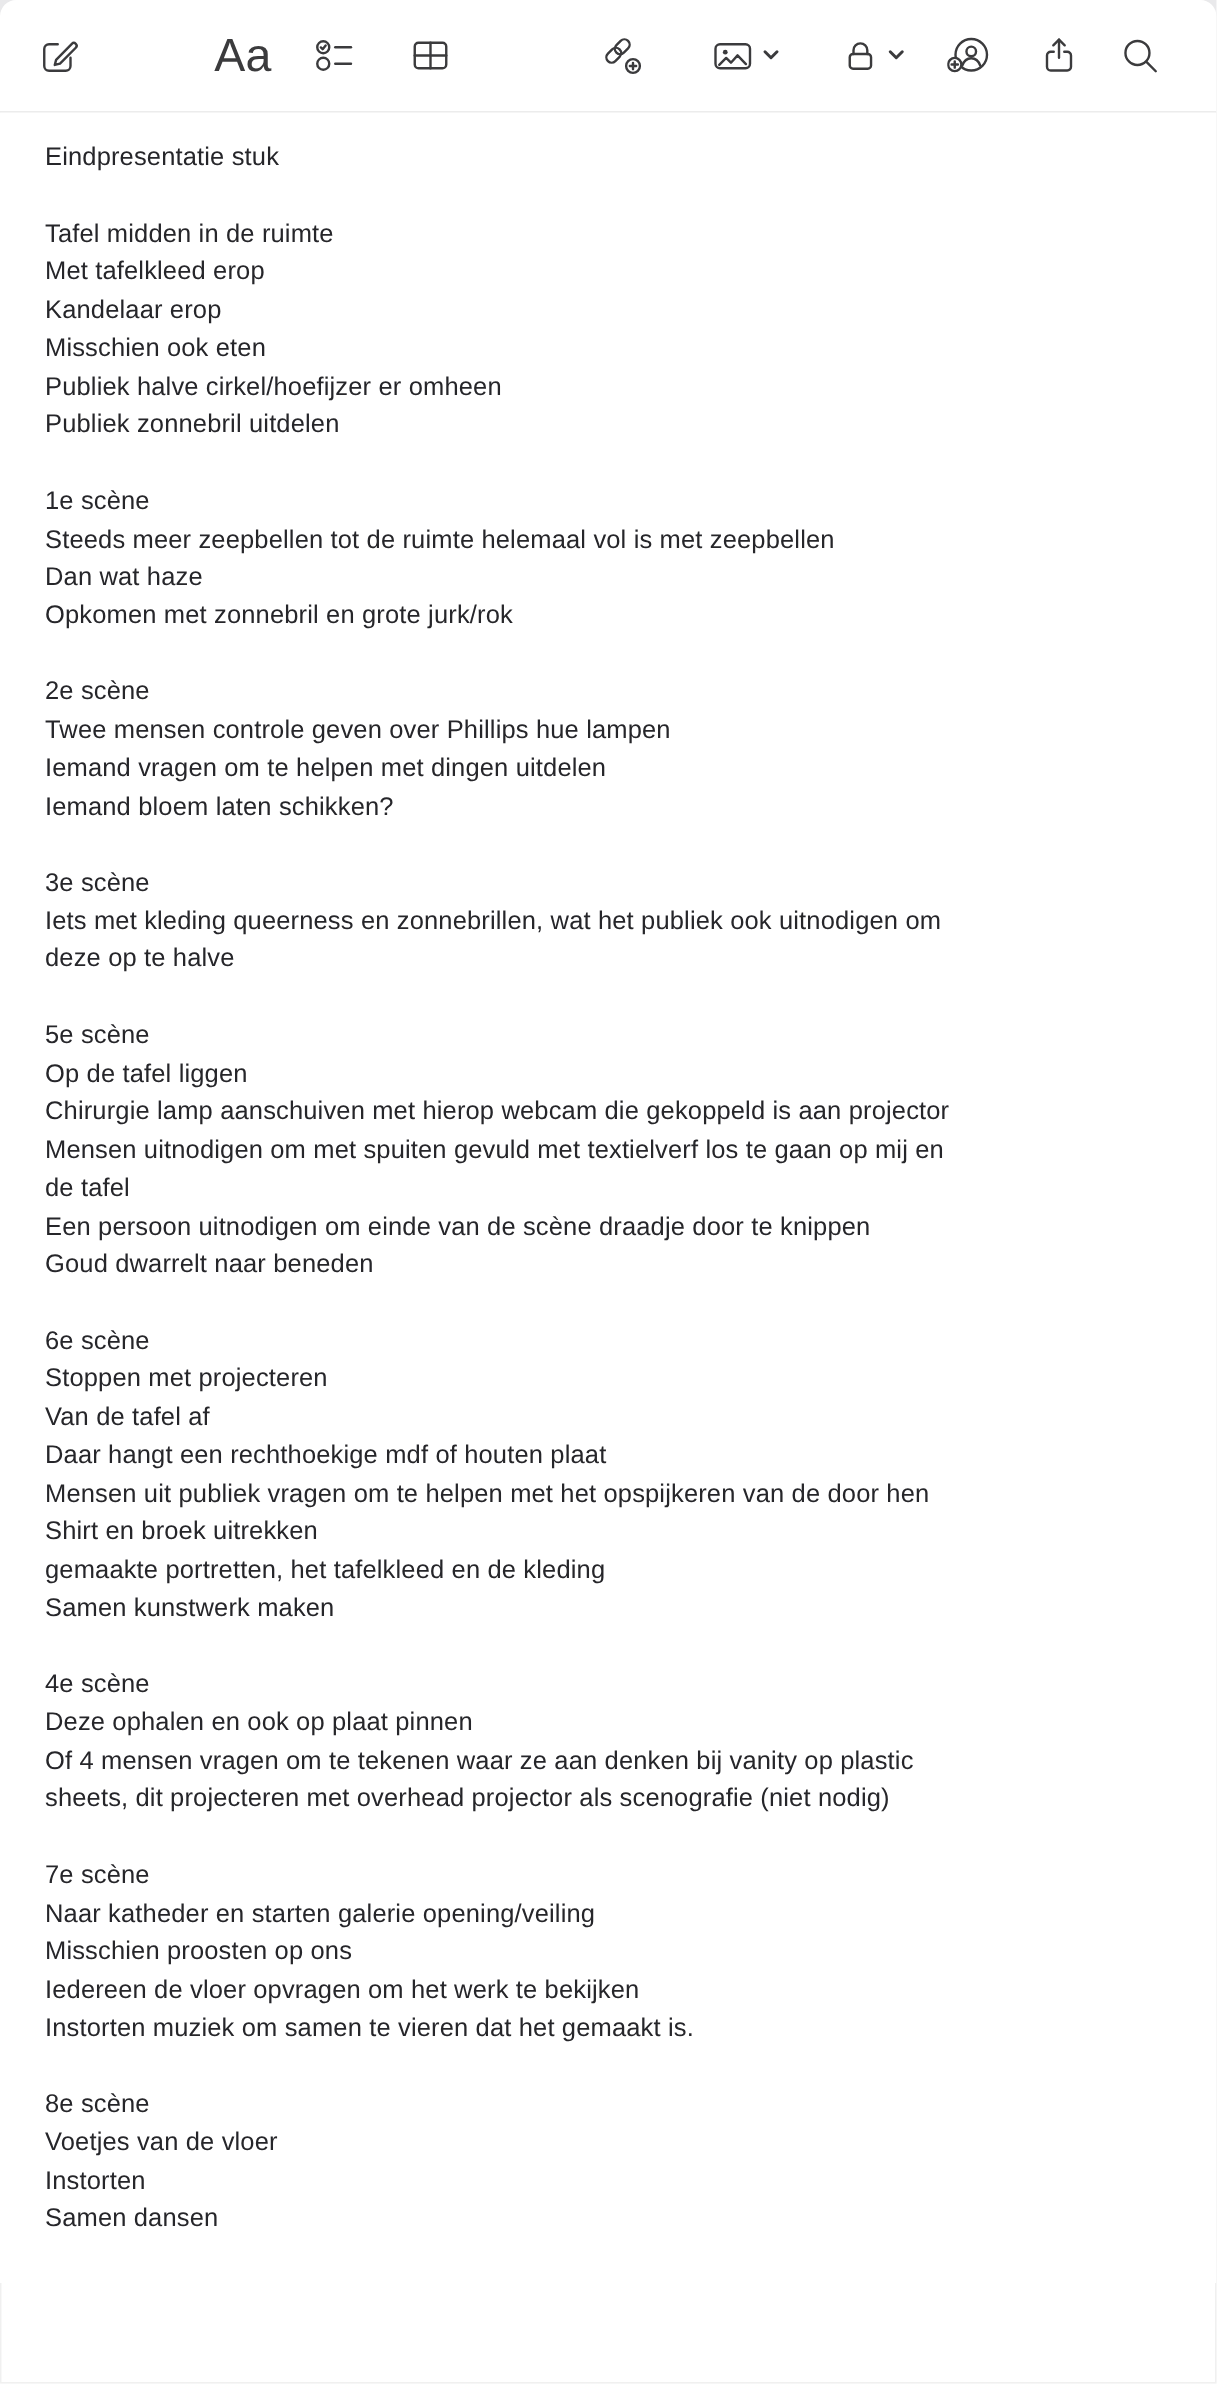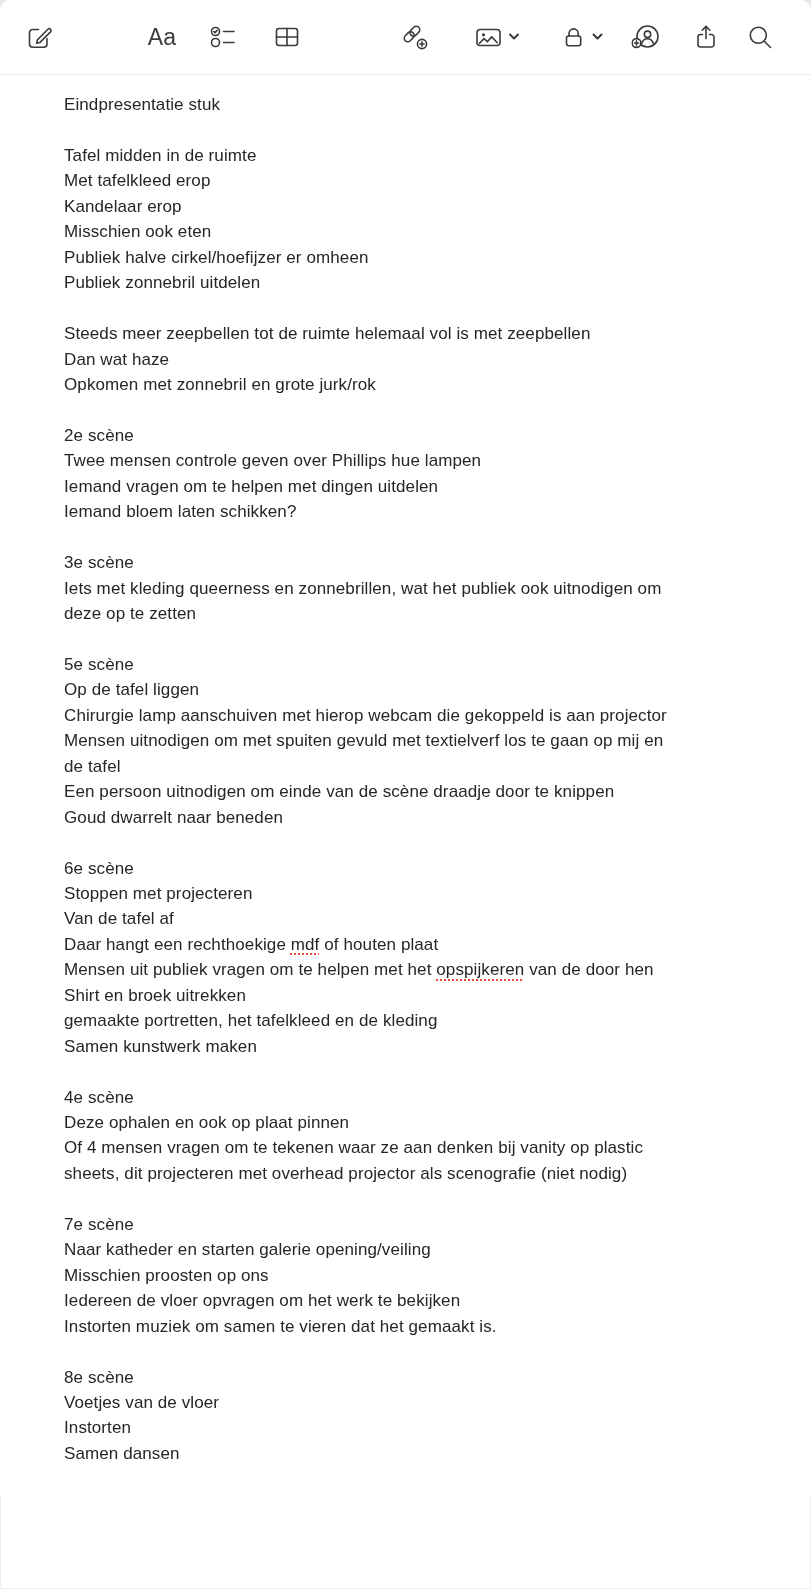--- a/index.html
+++ b/index.html
@@ -24,39 +24,37 @@
     border-bottom:1px solid #ececec;
   }
   .tbtn {
     position:absolute; top:50%;
     transform:translate(-50%,-50%);
     display:flex; align-items:center; gap:6px;
     color:#3b3b3d;
     cursor:default;
   }
   .tbtn svg { display:block; stroke:#3b3b3d; fill:none; stroke-width:1.6; stroke-linecap:round; stroke-linejoin:round; }
-  .format-label { font-size:23px; line-height:1; color:#3b3b3d; letter-spacing:0.2px; }
+  .format-label { font-size:31px; line-height:1; color:#3b3b3d; letter-spacing:0.2px; }
   .chev svg { stroke-width:2; }
   
   .note-content {
     padding:17px 30px 30px 30px;
     background:#ffffff;
   }
   .note-line {
     font-size:17px;
     line-height:25.45px;
     min-height:25.45px;
     color:#26262a;
     letter-spacing:0.1px;
     white-space:pre-wrap;
     word-wrap:break-word;
-    margin-left:34px;
   }
   .misspelled {
-    text-decoration:underline;
     text-decoration-style:dotted;
     text-decoration-color:#ec4a3f;
     text-decoration-thickness:2px;
     text-underline-offset:4px;
   }
 </style>
 </head>
 <body>
 
 <div class="window">
@@ -177,32 +175,33 @@
     <div>
         <div class="note-line">Eindpresentatie stuk</div>
         <div class="note-line"></div>
         <div class="note-line">Tafel midden in de ruimte</div>
         <div class="note-line">Met tafelkleed erop</div>
         <div class="note-line">Kandelaar erop</div>
         <div class="note-line">Misschien ook eten</div>
         <div class="note-line">Publiek halve cirkel/hoefijzer er omheen</div>
         <div class="note-line">Publiek zonnebril uitdelen</div>
         <div class="note-line"></div>
+        <div class="note-line">1e scène</div>
         <div class="note-line">Steeds meer zeepbellen tot de ruimte helemaal vol is met zeepbellen</div>
         <div class="note-line">Dan wat haze</div>
         <div class="note-line">Opkomen met zonnebril en grote jurk/rok</div>
         <div class="note-line"></div>
         <div class="note-line">2e scène</div>
         <div class="note-line">Twee mensen controle geven over Phillips hue lampen</div>
         <div class="note-line">Iemand vragen om te helpen met dingen uitdelen</div>
         <div class="note-line">Iemand bloem laten schikken?</div>
         <div class="note-line"></div>
         <div class="note-line">3e scène</div>
         <div class="note-line">Iets met kleding queerness en zonnebrillen, wat het publiek ook uitnodigen om</div>
-        <div class="note-line">deze op te zetten</div>
+        <div class="note-line">deze op te halve</div>
         <div class="note-line"></div>
         <div class="note-line">5e scène</div>
         <div class="note-line">Op de tafel liggen</div>
         <div class="note-line">Chirurgie lamp aanschuiven met hierop webcam die gekoppeld is aan projector</div>
         <div class="note-line">Mensen uitnodigen om met spuiten gevuld met textielverf los te gaan op mij en</div>
         <div class="note-line">de tafel</div>
         <div class="note-line">Een persoon uitnodigen om einde van de scène draadje door te knippen</div>
         <div class="note-line">Goud dwarrelt naar beneden</div>
         <div class="note-line"></div>
         <div class="note-line">6e scène</div>

